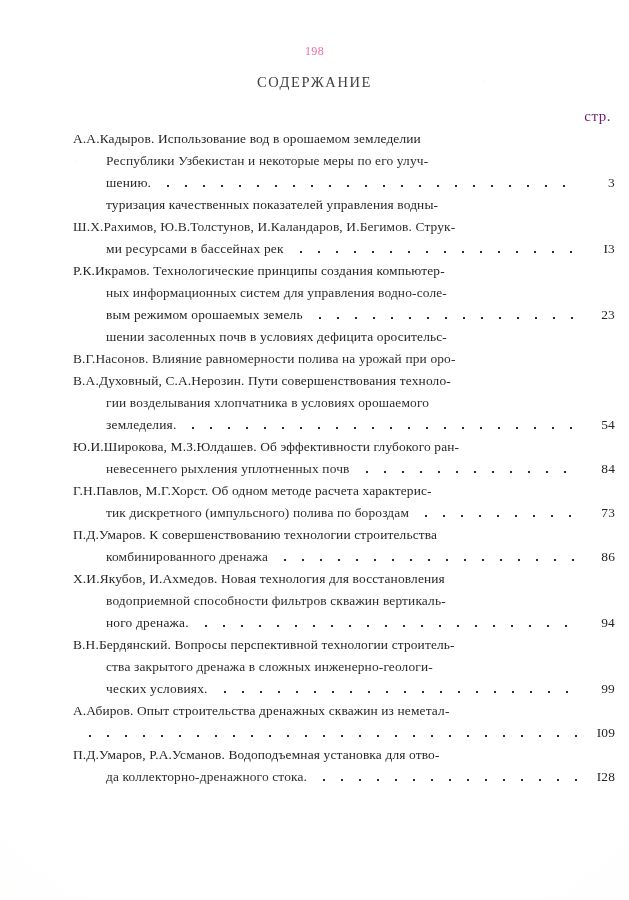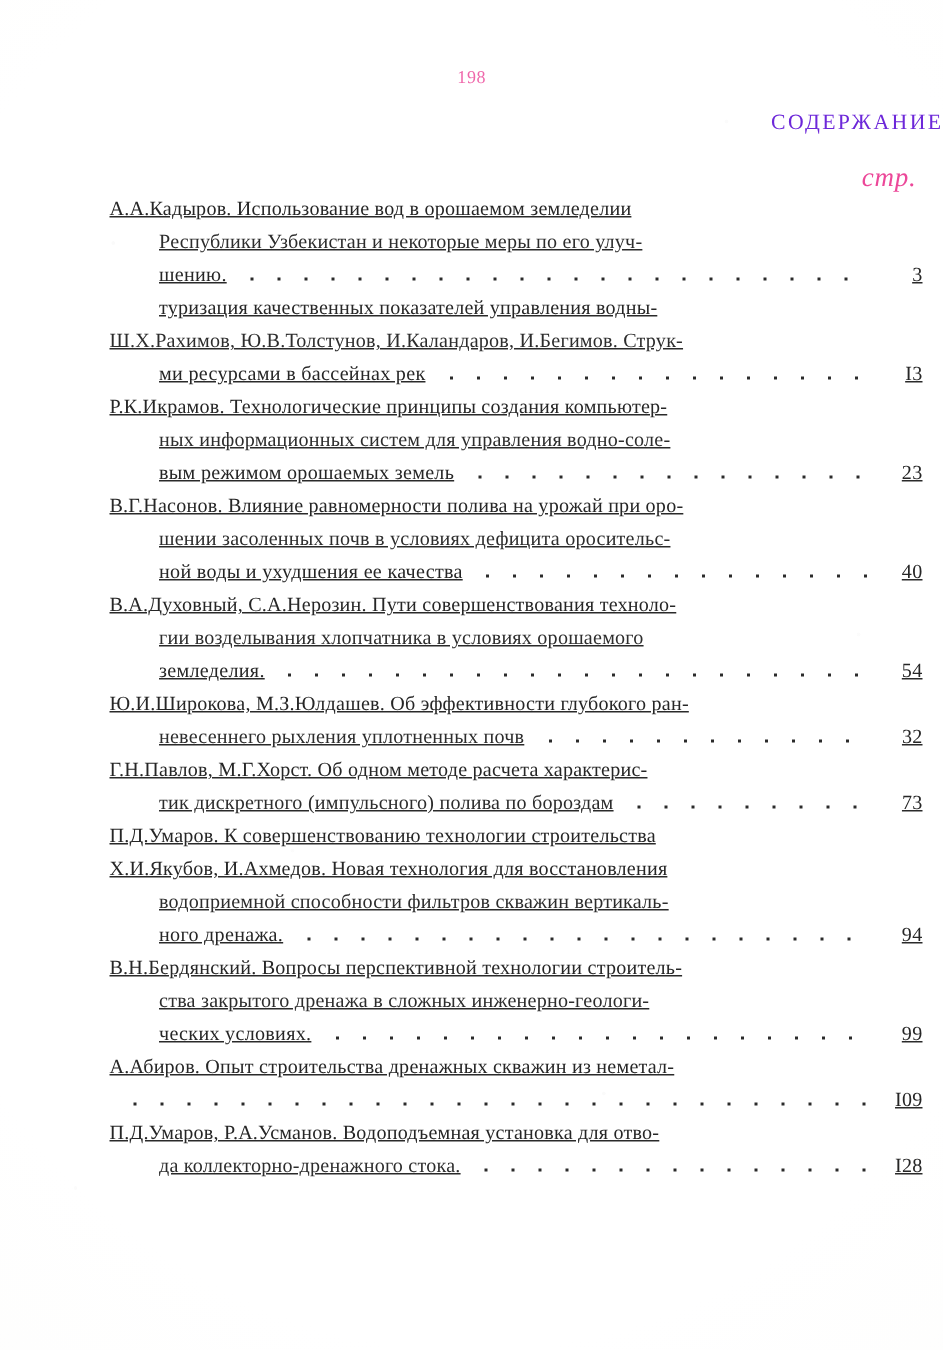--- a/index.html
+++ b/index.html
@@ -57,46 +57,45 @@
     color: #ec4899;
     opacity: .82;
   }
 
   
   .heading {
     position: absolute;
     top: 74px;
     left: 0;
     right: 0;
-    text-align: right;
+    text-align: center;
     font-size: 14.5px;
     letter-spacing: 1.6px;
-    color: #6d28d9;
+    color: #404040;
   }
 
   
   .col-label {
     position: absolute;
     top: 108px;
     right: 18px;
-    font-size: 18px;
+    font-size: 15px;
     letter-spacing: .5px;
-    color: #ec4899;
-    font-style: italic;
+    color: #701a75;
   }
 
   
   .toc {
     position: absolute;
     top: 128px;
     left: 73px;
     right: 14px;
   }
 
-  .entry { margin: 0; text-decoration: underline; }
+  .entry { margin: 0; }
 
   .line {
     position: relative;
     height: 22px;
     line-height: 22px;
     font-size: 13.4px;
     letter-spacing: .15px;
     white-space: nowrap;
     color: #262626;
   }
@@ -177,55 +176,55 @@
       <div class="entry">
         <div class="line"><span class="txt">Р.К.Икрамов. Технологические принципы создания компьютер-</span></div>
         <div class="line indent"><span class="txt">ных информационных систем для управления водно-соле-</span></div>
         <div class="line indent last">
           <span class="txt">вым режимом орошаемых земель</span>
           <span class="leader"></span>
           <span class="pageno">23</span>
         </div>
       </div>
       <div class="entry">
+        <div class="line indent"><span class="txt">шении засоленных почв в условиях дефицита оросительс-</span></div>
         <div class="line"><span class="txt">В.Г.Насонов. Влияние равномерности полива на урожай при оро-</span></div>
-        <div class="line indent"><span class="txt">шении засоленных почв в условиях дефицита оросительс-</span></div>
-        <div class="line indent last">
-          <span class="txt">ной воды и ухудшения ее качества</span>
-          <span class="leader"></span>
-          <span class="pageno">40</span>
-        </div>
       </div>
       <div class="entry">
         <div class="line"><span class="txt">В.А.Духовный, С.А.Нерозин. Пути совершенствования техноло-</span></div>
         <div class="line indent"><span class="txt">гии возделывания хлопчатника в условиях орошаемого</span></div>
         <div class="line indent last">
           <span class="txt">земледелия.</span>
           <span class="leader"></span>
           <span class="pageno">54</span>
         </div>
       </div>
       <div class="entry">
         <div class="line"><span class="txt">Ю.И.Широкова, М.З.Юлдашев. Об эффективности глубокого ран-</span></div>
         <div class="line indent last">
           <span class="txt">невесеннего  рыхления уплотненных почв</span>
           <span class="leader"></span>
-          <span class="pageno">32</span>
+          <span class="pageno">84</span>
         </div>
       </div>
       <div class="entry">
         <div class="line"><span class="txt">Г.Н.Павлов, М.Г.Хорст. Об одном методе расчета характерис-</span></div>
         <div class="line indent last">
           <span class="txt">тик дискретного (импульсного) полива по бороздам</span>
           <span class="leader"></span>
           <span class="pageno">73</span>
         </div>
       </div>
       <div class="entry">
         <div class="line"><span class="txt">П.Д.Умаров. К совершенствованию технологии строительства</span></div>
+        <div class="line indent last">
+          <span class="txt">комбинированного дренажа</span>
+          <span class="leader"></span>
+          <span class="pageno">86</span>
+        </div>
       </div>
       <div class="entry">
         <div class="line"><span class="txt">Х.И.Якубов, И.Ахмедов. Новая технология для восстановления</span></div>
         <div class="line indent"><span class="txt">водоприемной способности фильтров скважин вертикаль-</span></div>
         <div class="line indent last">
           <span class="txt">ного дренажа.</span>
           <span class="leader"></span>
           <span class="pageno">94</span>
         </div>
       </div>

